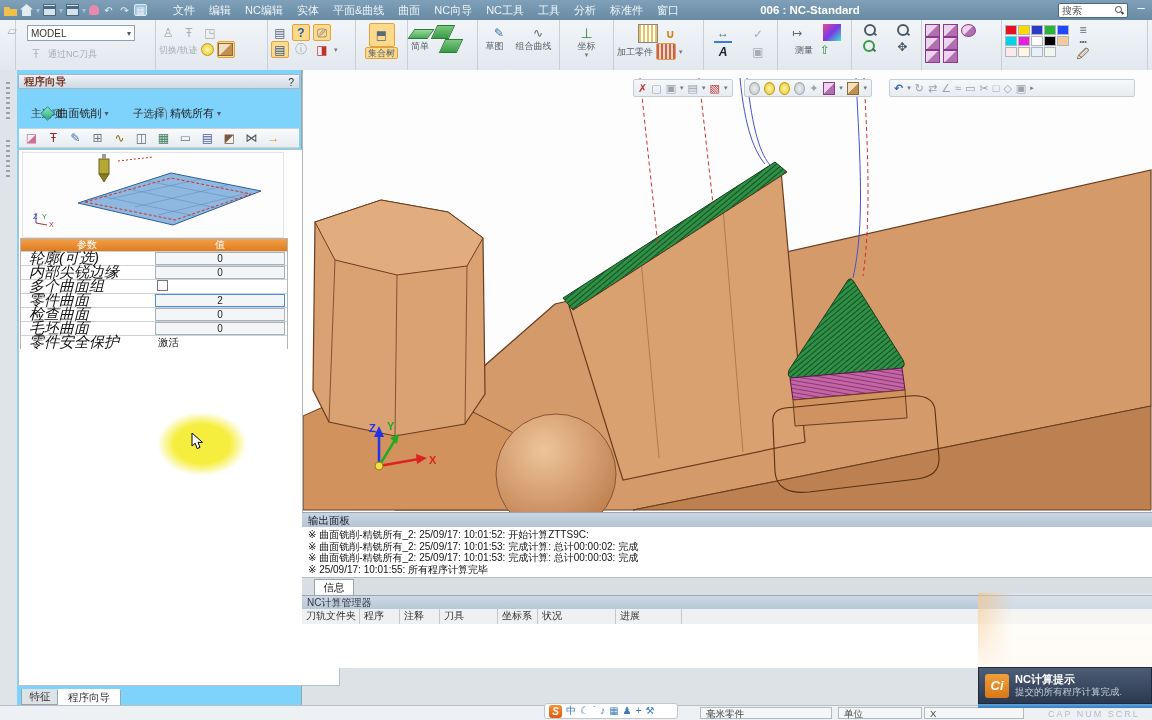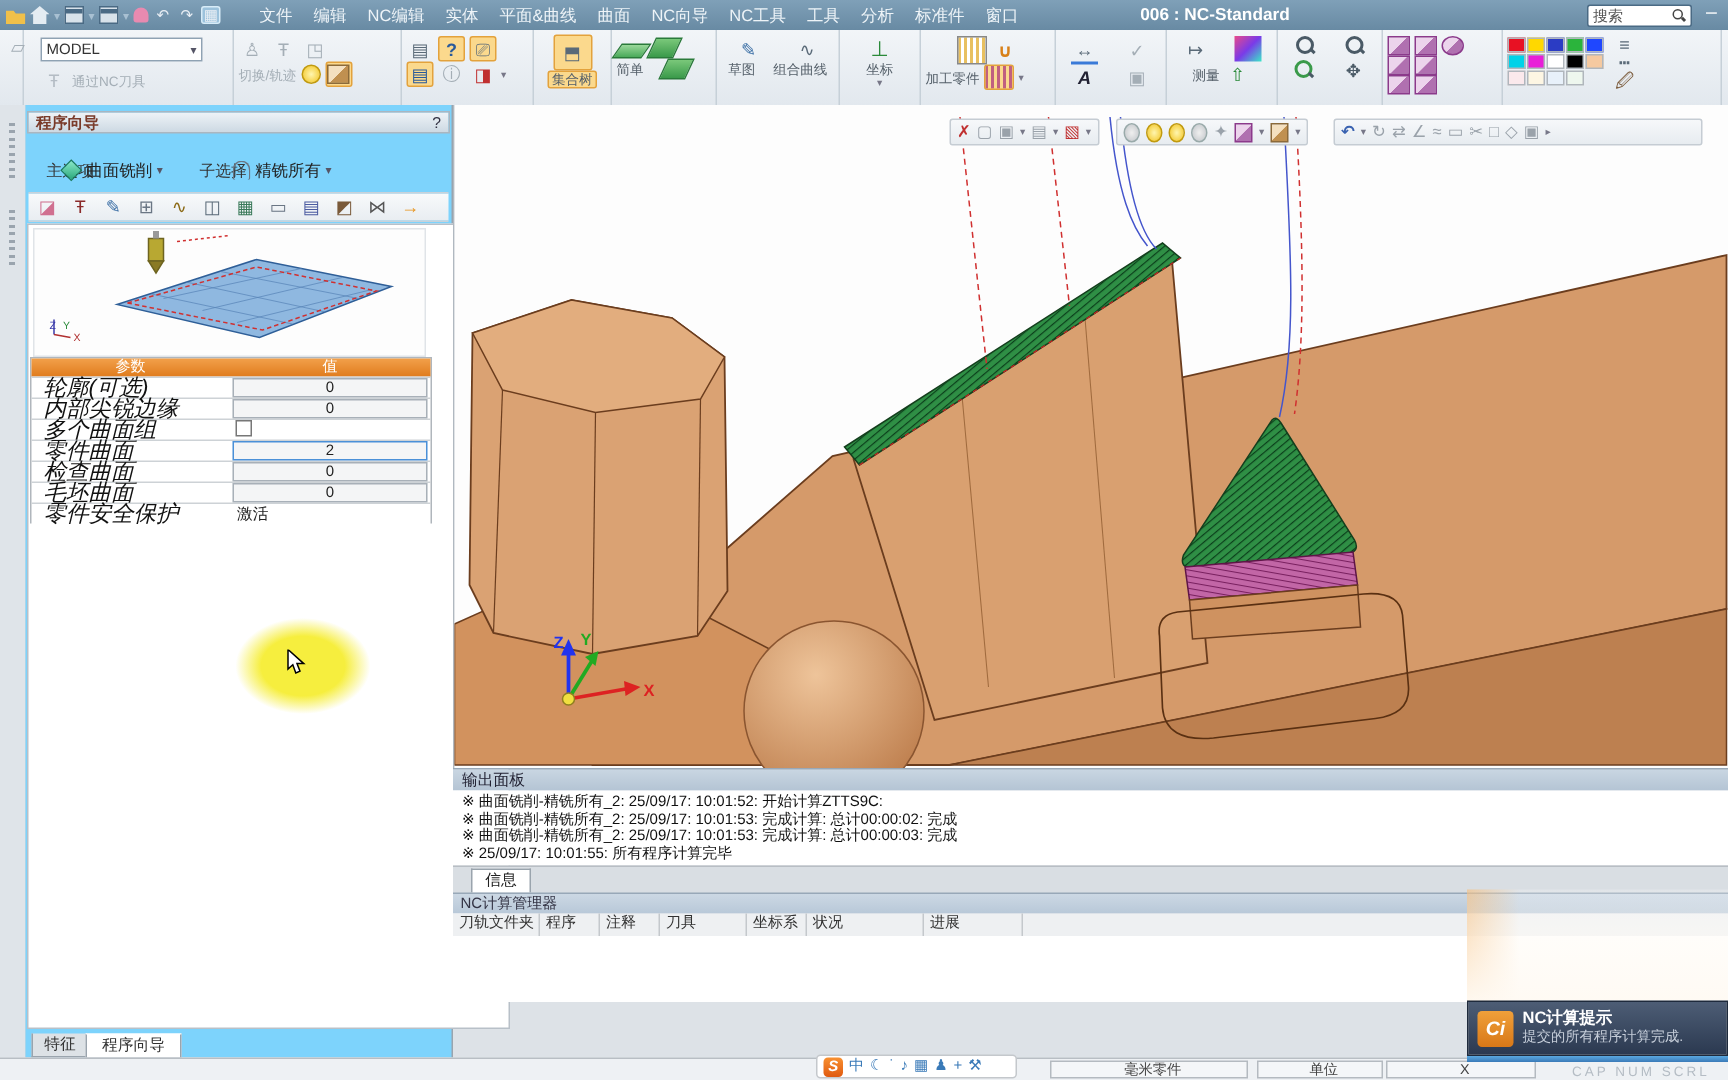--- a/index.html
+++ b/index.html
@@ -183,21 +183,21 @@
   #poplogo{width:24px;height:24px;background:linear-gradient(#f0a03a,#d87818);
     border-radius:3px;color:#fff;font-weight:bold;font-size:13px;display:flex;
     align-items:center;justify-content:center;font-style:italic;}
   #poptitle{color:#fff;font-size:11px;font-weight:bold;line-height:13px;}
   #popmsg{color:#c4ccd8;font-size:9.5px;line-height:12px;}
   #popbar{position:absolute;left:978px;top:704px;width:174px;height:4px;
     background:linear-gradient(#5aa8e0,#3a7ab8);z-index:21;}
 
   
   #statusbar{position:absolute;left:0;top:705px;width:1152px;height:15px;background:#eef1f4;
-    border-top:1px solid #b8bec4;text-align:center;}
+    border-top:1px solid #b8bec4;}
   .sfield{position:absolute;top:1px;height:12px;border:1px solid #b4bac0;font-size:9.5px;
     color:#444;line-height:12px;padding-left:5px;box-sizing:border-box;background:#f4f6f8;}
   #sind{position:absolute;left:1048px;top:3px;font-size:9px;color:#b4bcc4;letter-spacing:2px;}
   #ime{position:absolute;left:544px;top:703px;width:134px;height:16px;background:#fff;
     border:1px solid #c4c8cc;border-radius:3px;display:flex;align-items:center;gap:4px;
     padding:0 4px;box-sizing:border-box;z-index:25;}
   #imelogo{width:13px;height:13px;background:linear-gradient(#f89030,#e05a10);color:#fff;
     border-radius:3px;font-weight:bold;font-size:10px;font-style:italic;text-align:center;
     line-height:13px;}
   .imei{color:#3a7ab8;font-size:10px;line-height:14px;}

